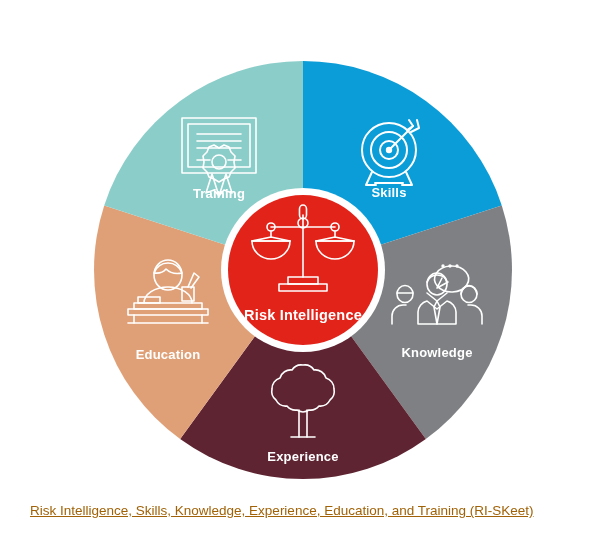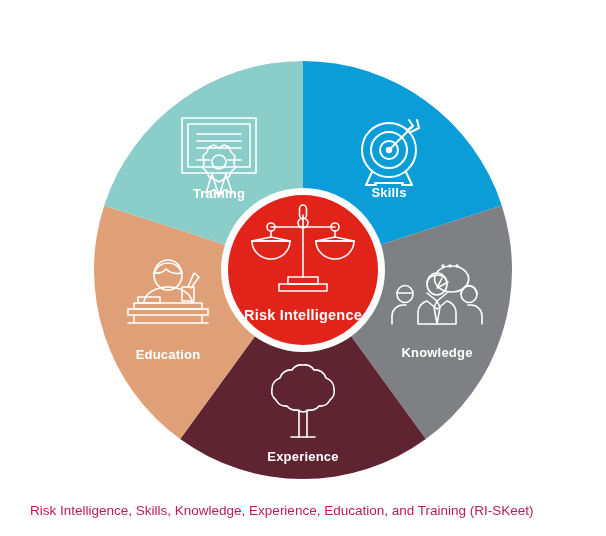--- a/index.html
+++ b/index.html
@@ -226,15 +226,15 @@
 
           <path class="ico-thin" d="M -15 22 h 30 v 7 h -30 Z"></path>
           <path class="ico-thin" d="M -24 29 h 48 v 7 h -48 Z"></path>
         </g>
         <text class="hub-label" x="303" y="316">Risk Intelligence</text>
       </g>
 
     </svg>
   </div>
 
-  <div id="caption" style="color: #be185d;">Risk Intelligence, Skills, Knowledge, Experience, Education, and Training (RI-SKeet)</div>
+  <div id="caption" style="color: #a16207; text-decoration: underline;">Risk Intelligence, Skills, Knowledge, Experience, Education, and Training (RI-SKeet)</div>
 
 </div>
 
 </body></html>

